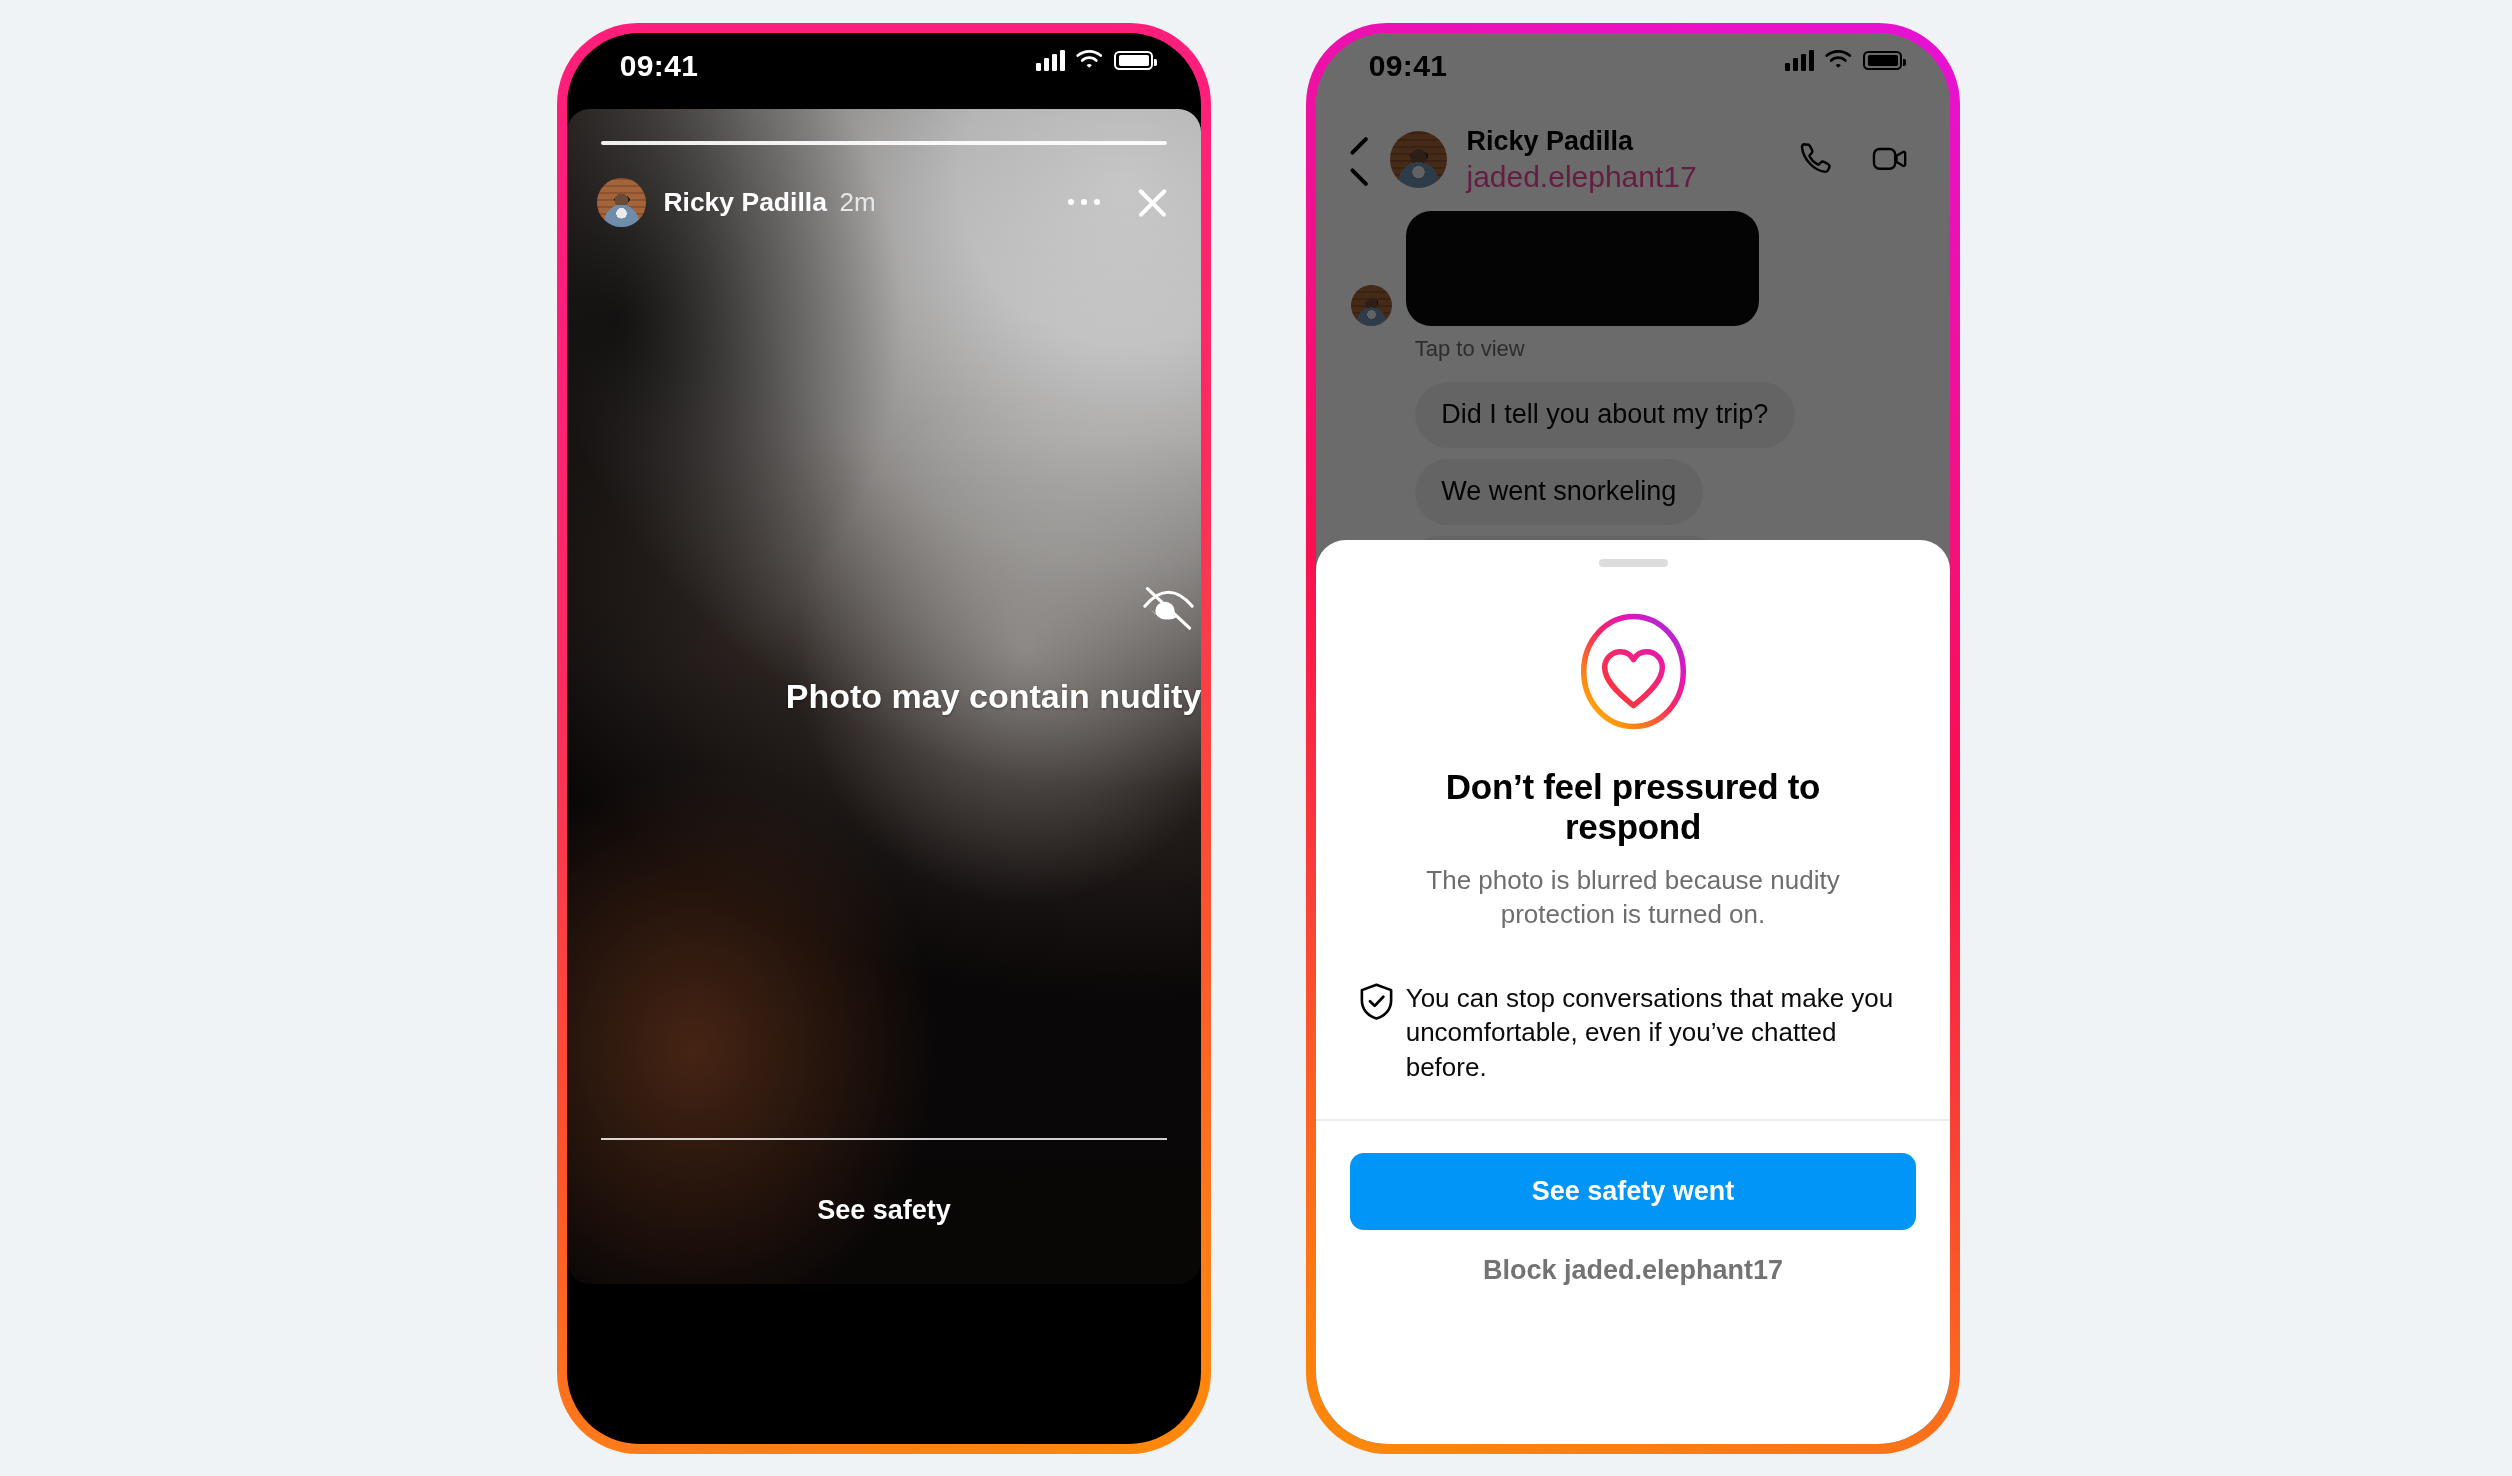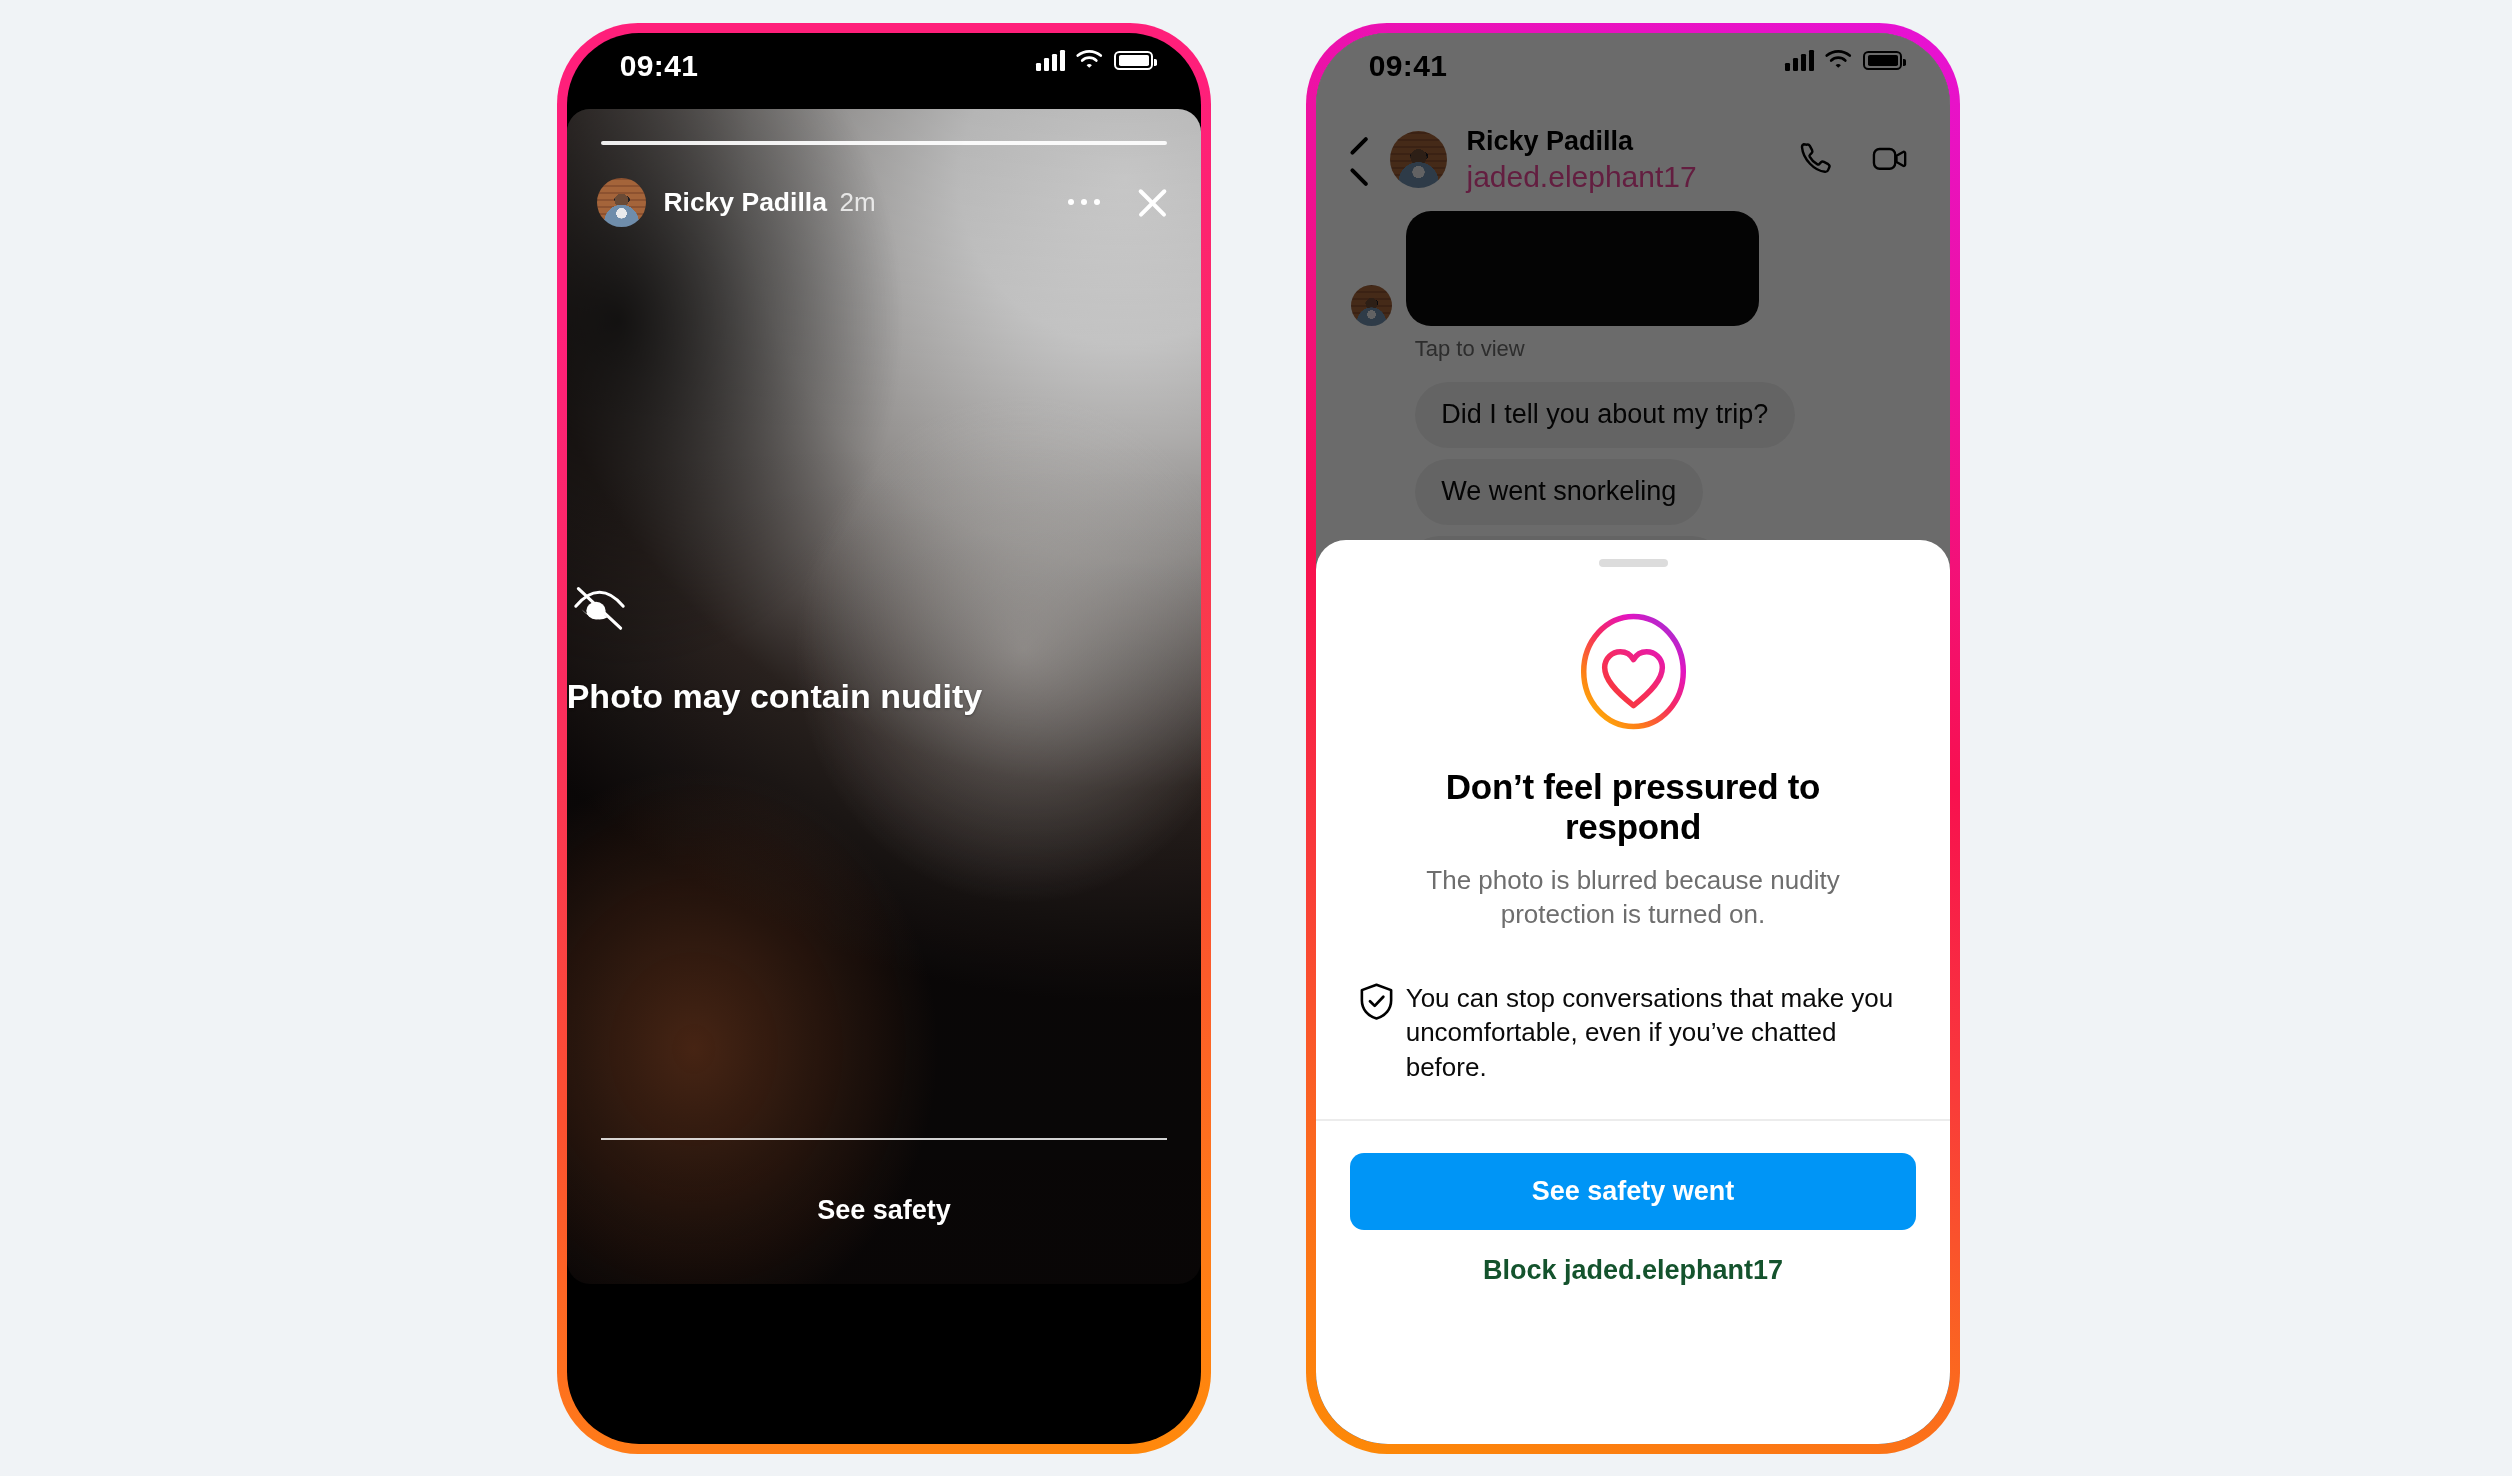--- a/index.html
+++ b/index.html
@@ -107,21 +107,21 @@
   .story-actions { margin-left: auto; display: flex; align-items: center; gap: 34px; }
   .dots { display:flex; gap:7px; }
   .dots i { width:6.2px;height:6.2px;border-radius:50%;background:#fff;display:block; }
   .xbtn { width: 37px; height: 37px; position: relative; }
   .xbtn::before,.xbtn::after{content:"";position:absolute;left:0;top:17px;width:37px;height:3.5px;
     background:#fff;border-radius:2.7px;}
   .xbtn::before{transform:rotate(45deg)}.xbtn::after{transform:rotate(-45deg)}
 
   .nudity-center {
     position: absolute; left: 0; right: 0; top: 468px;
-    text-align: left; z-index: 3;
+    text-align: right; z-index: 3;
   }
   .nudity-title {
     color: #fff; font-size: 34px; font-weight: bold; margin-top: 42px;
     text-shadow: 0 0.9px 2.7px rgba(0,0,0,.35);
   }
   .see-photo-wrap {
     position: absolute; left: 0; right: 0; bottom: 0; z-index: 3;
     padding: 0 34px 58px;
   }
   .see-photo-rule { height: 1.8px; background: rgba(255,255,255,.82); margin-bottom: 55px; }
@@ -173,21 +173,21 @@
   .bullet-text { font-size: 26px; line-height:1.33; color:#0a0a0a; }
   .sheet-divider { height:1.8px; background:#ececec; margin: 35px 0 0; }
   .sheet-actions { padding: 32px 34px 35px; }
   .btn-primary {
     display:block; width:100%; background:#0095f6; color:#fff;
     font-size: 27px; font-weight: bold; text-align:center;
     padding: 23px 0; border:0; border-radius: 14px; cursor:pointer;
     font-family: "Liberation Sans", sans-serif;
   }
   .btn-link {
-    display:block; width:100%; background:transparent; color:#14532d;
+    display:block; width:100%; background:transparent; color:#737373;
     font-size: 27px; font-weight: bold; text-align:center; padding: 25px 0 8.8px;
     border:0; cursor:pointer; font-family:"Liberation Sans", sans-serif;
   }
 </style>
 </head>
 <body>
 
 <div class="stage">
 
   <div class="phone" id="phone-left">

